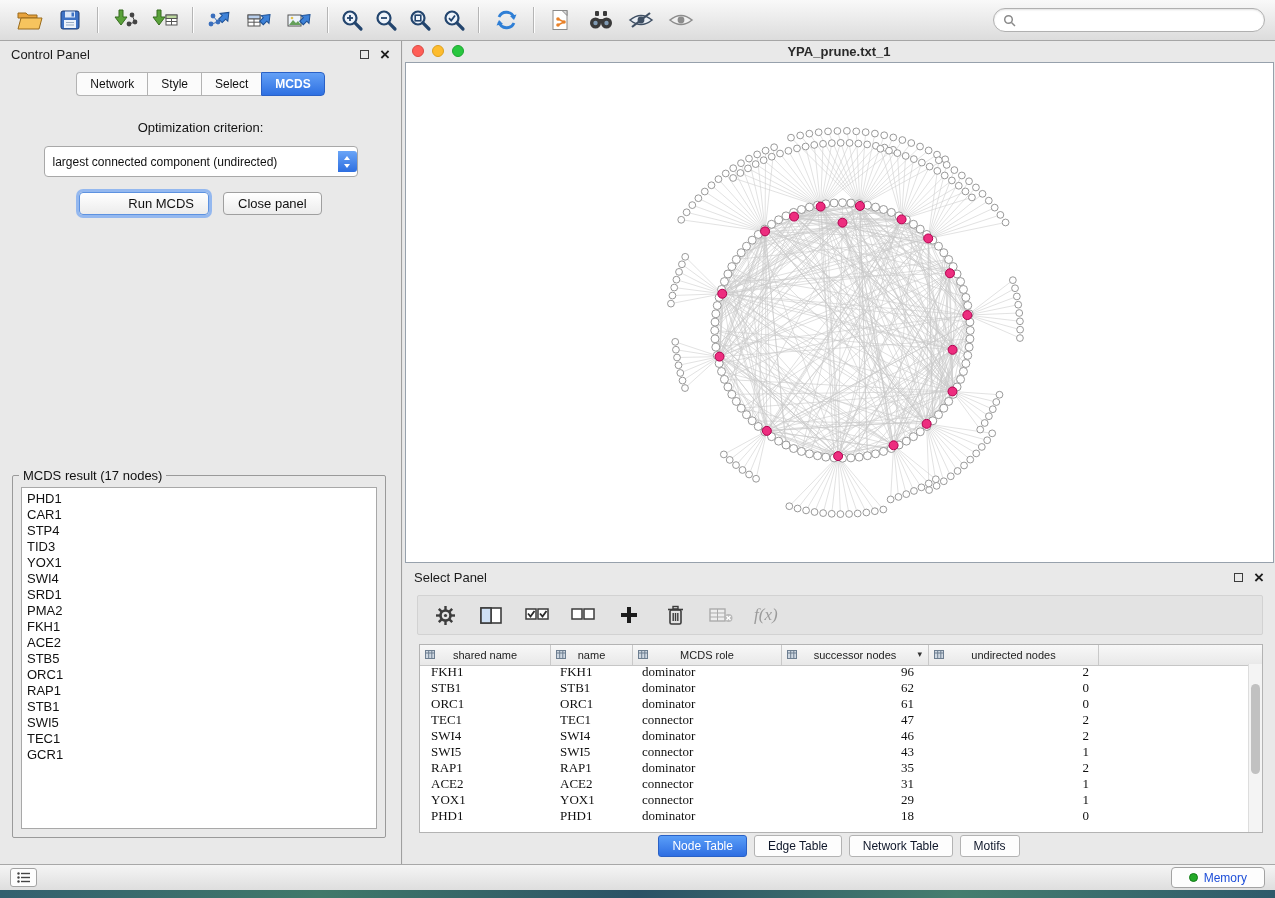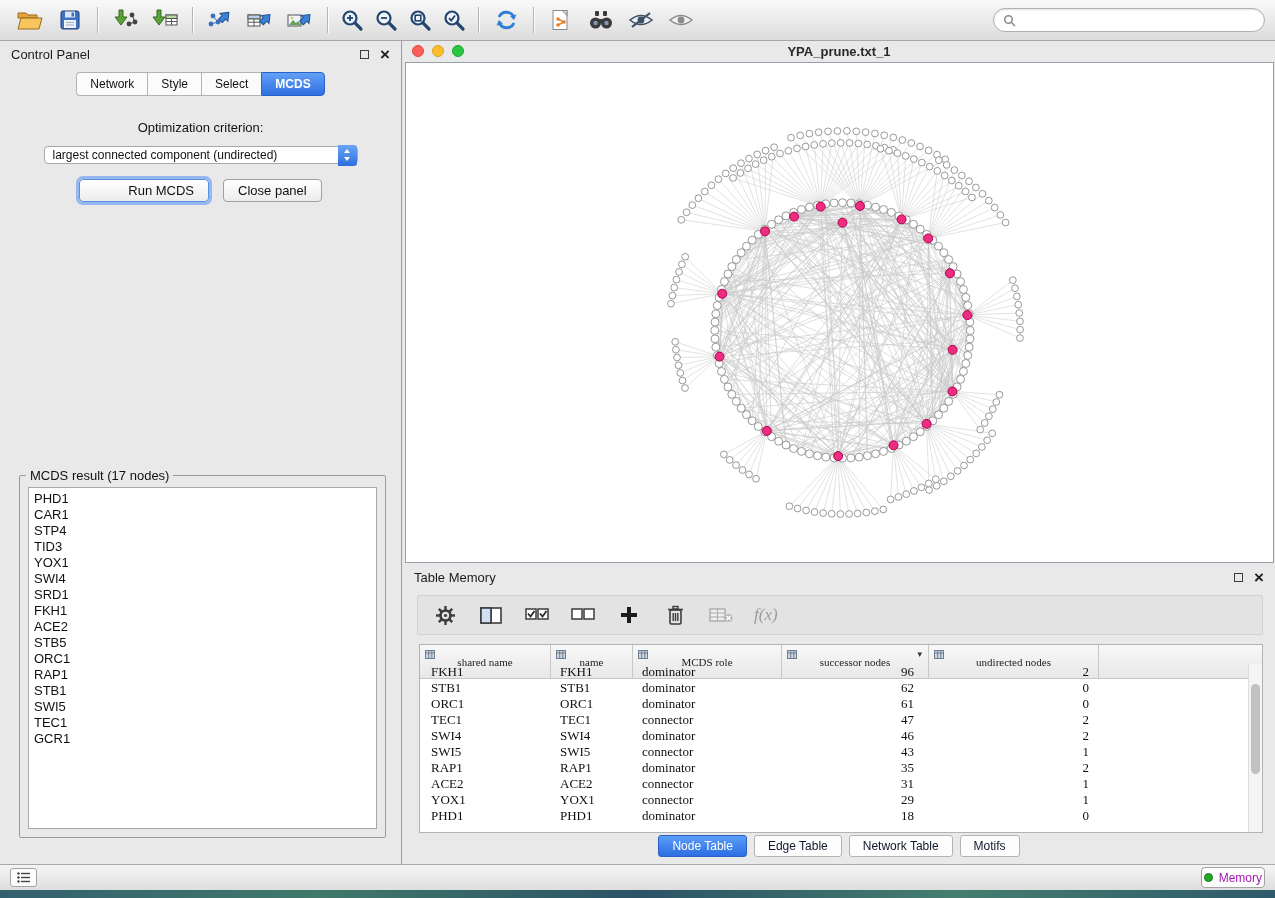--- a/index.html
+++ b/index.html
@@ -27,31 +27,31 @@
   .ph-icons { margin-left:auto; display:flex; gap:11px; align-items:center; }
   .float-icon { width:9px; height:9px; border:1.5px solid #3c3c3c; display:inline-block; }
   .close-icon { font-size:17px; font-weight:bold; color:#1c1c1c; line-height:13px; cursor:pointer; }
   .cp-tabs { display:flex; justify-content:center; margin-top:4px; }
   .cp-tab { font-size:12px; padding:4px 13px; background:#fbfbfb; border:1px solid #b3b3b3;
     border-right:none; color:#111; cursor:pointer; }
   .cp-tab:first-child { border-radius:4px 0 0 4px; }
   .cp-tab.last { border-right:1px solid #b3b3b3; border-radius:0 4px 4px 0; }
   .cp-tab.active { background:linear-gradient(#63a0f6,#2e70e2); border-color:#2a61c6; color:#fff; font-weight:bold; }
   .opt-label { text-align:center; font-size:13px; color:#111; margin-top:24px; }
-  .criterion { width:314px; height:18px; margin:11px auto 0 auto; background:#fff;
+  .criterion { width:314px; height:31px; margin:11px auto 0 auto; background:#fff;
     border:1px solid #a8a8a8; border-radius:4px; display:flex; align-items:center; cursor:pointer; }
   .criterion .val { flex:1; font-size:12px; padding-left:8px; color:#111; white-space:nowrap; overflow:hidden; }
   .criterion .cap { width:19px; height:21px; border-radius:0 3px 3px 0;
     background:linear-gradient(#6aa5f7,#2d6ee0); display:flex; align-items:center; justify-content:center; }
   .cp-buttons { display:flex; justify-content:center; gap:14px; margin-top:15px; }
   .btn { font-size:13px; padding:3px 14px; background:linear-gradient(#ffffff,#ececec);
     border:1px solid #9f9f9f; border-radius:4px; color:#111; cursor:pointer; }
   .btn.focused { box-shadow:0 0 0 3px rgba(92,152,243,.6); border-color:#5d92e0;padding-left:48px; }
   .result-fieldset { position:absolute; left:12px; right:15px; top:427px; bottom:26px;
-    border:1px solid #9a9a9a; border-radius:2px;margin-left:7px; }
+    border:1px solid #9a9a9a; border-radius:2px; }
   .result-fieldset legend { font-size:13px; color:#111; margin-left:6px; padding:0 4px; }
   .result-list { position:absolute; left:8px; right:8px; top:4px; bottom:8px;
     background:#fff; border:1px solid #a8a8a8; overflow:hidden; padding:3px 0 0 5px; }
   .result-item { font-size:13px; line-height:16px; color:#111; cursor:default; }
 
   
   .network-view { position:absolute; left:403px; top:41px; width:872px; height:523px; background:#e9e9e9; }
   .net-titlebar { height:21px; position:relative; display:flex; align-items:center; justify-content:center;
     font-size:13px; font-weight:bold; color:#2a2a2a; }
   .traffic { position:absolute; left:9px; top:4px; display:flex; gap:8px; }
@@ -65,22 +65,22 @@
   
   .table-panel { position:absolute; left:403px; top:564px; width:872px; height:300px; background:#e9e9e9; }
   .tp-toolbar { position:absolute; left:14px; right:12px; top:31px; height:40px;
     background:#e3e3e3; border:1px solid #d2d2d2; border-radius:2px;
     display:flex; align-items:center; gap:20px; padding:0 14px; }
   .tico { display:flex; align-items:center; justify-content:center; width:26px; height:26px;
     background:none; border:none; cursor:pointer; }
   .fx { font-family:"Liberation Serif", serif; font-style:italic; font-size:17px; color:#9b9b9b; }
   .tp-table { position:absolute; left:16px; right:12px; top:80px; height:189px;
     background:#fff; border:1px solid #b3b3b3; }
-  .t-header { display:grid; grid-template-columns:131px 82px 149px 147px 170px 1fr; height:34px;
-    background:linear-gradient(#f8f8f8,#e8e8e8); border-bottom:1px solid #c6c6c6;font-family:Liberation Serif, serif; }
+  .t-header { display:grid; grid-template-columns:131px 82px 149px 147px 170px 1fr; height:21px;
+    background:linear-gradient(#f8f8f8,#e8e8e8); border-bottom:1px solid #c6c6c6; }
   .hcell { display:flex; align-items:center; justify-content:center; gap:5px;
     border-right:1px solid #c9c9c9; font-size:11px; color:#222; position:relative; cursor:pointer; }
   .hcell .mini { position:absolute; left:5px; top:4px; }
   .hcell.filler { border-right:none; cursor:default; }
   .sort-arrow { font-size:9px; color:#333; position:absolute; right:6px; top:4px; }
   .t-body { position:absolute; left:0; right:14px; top:19px; bottom:0; overflow:hidden; }
   .trow { display:grid; grid-template-columns:131px 82px 149px 147px 170px 1fr; height:16px; cursor:pointer; }
   .tcell { font-family:"Liberation Serif", serif; font-size:13px; line-height:16px; color:#101010;
     white-space:nowrap; overflow:hidden; }
   .c-shared { padding-left:11px; }
@@ -94,21 +94,21 @@
   .tp-tab { font-size:12px; padding:3px 13px; background:#fdfdfd; border:1px solid #b3b3b3; border-radius:3px; color:#0f172a; cursor:pointer; }
   .tp-tab.active { background:linear-gradient(#5a9ef8,#2e6ee2); border-color:#2a61c6; color:#fff; }
 
   
   .status-bar { position:absolute; left:0; bottom:8px; width:100%; height:26px;
     background:linear-gradient(#f5f5f5,#dedede); border-top:1px solid #a8a8a8;
     display:flex; align-items:center; padding:0 10px; }
   .menu-btn { width:27px; height:19px; border:1px solid #a3a3a3; border-radius:3px;
     background:#fdfdfd; display:flex; align-items:center; justify-content:center; cursor:pointer; }
   .memory-btn { margin-left:auto; height:21px; border:1px solid #a3a3a3; border-radius:4px;
-    background:#fdfdfd; display:flex; align-items:center; gap:6px; padding:0 2px; font-size:12px; color:#a21caf; cursor:pointer; }
+    background:#fdfdfd; display:flex; align-items:center; gap:6px; padding:0 17px; font-size:12px; color:#1d4ed8; cursor:pointer; }
   .mem-dot { width:9px; height:9px; border-radius:50%; background:#23a928; border:1px solid #127a17; }
   .wallpaper { position:absolute; left:0; bottom:0; width:100%; height:8px;
     background:linear-gradient(90deg,#33606f,#40796a,#2b5266,#457e6f,#2e5a6b); }
 </style>
 </head>
 <body>
 
 <div class="app">
 
   <div class="toolbar">
@@ -293,20 +293,21 @@
     <fieldset class="result-fieldset">
       <legend>MCDS result (17 nodes)</legend>
       <div class="result-list" id="mcds-list">
           <div class="result-item">PHD1</div>
           <div class="result-item">CAR1</div>
           <div class="result-item">STP4</div>
           <div class="result-item">TID3</div>
           <div class="result-item">YOX1</div>
           <div class="result-item">SWI4</div>
           <div class="result-item">SRD1</div>
+          <div class="result-item">PMA2</div>
           <div class="result-item">FKH1</div>
           <div class="result-item">ACE2</div>
           <div class="result-item">STB5</div>
           <div class="result-item">ORC1</div>
           <div class="result-item">RAP1</div>
           <div class="result-item">STB1</div>
           <div class="result-item">SWI5</div>
           <div class="result-item">TEC1</div>
           <div class="result-item">GCR1</div>
         </div>
@@ -1090,21 +1091,21 @@
             <circle cx="361.2" cy="368.6" r="4.5"></circle>
             <circle cx="313.8" cy="294.2" r="4.5"></circle>
             <circle cx="316.5" cy="231.2" r="4.5"></circle>
           </g>
         </svg>
     </div>
   </div>
 
   <div class="table-panel">
     <div class="panel-header">
-      <span>Table Memory</span>
+      <span>Select Panel</span>
       <span class="ph-icons">
         <span class="float-icon"></span>
         <span class="close-icon">×</span>
       </span>
     </div>
     <div class="tp-toolbar">
       <button class="tico">
         <svg width="21" height="21" viewBox="0 0 21 21">
             <g stroke="#3c3c3c" stroke-width="2.4">
               <line x1="10.5" y1="1" x2="10.5" y2="5"></line>

